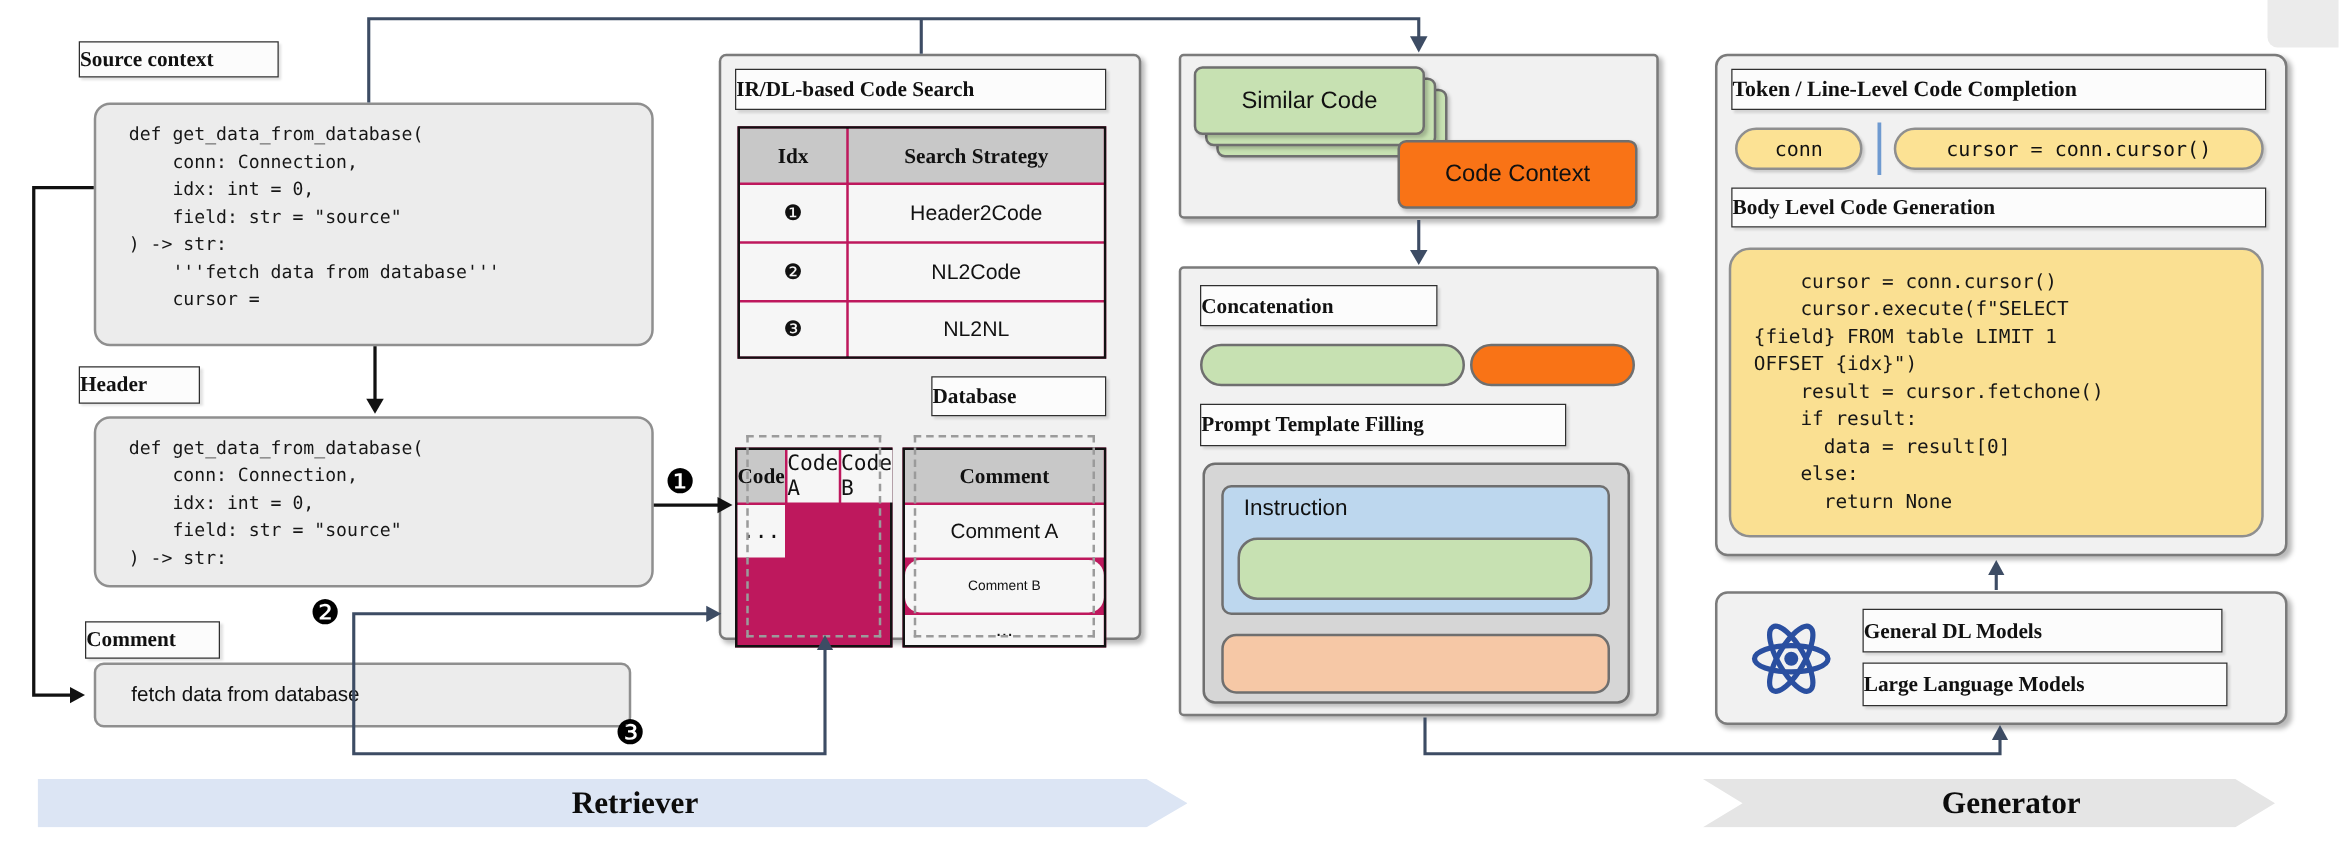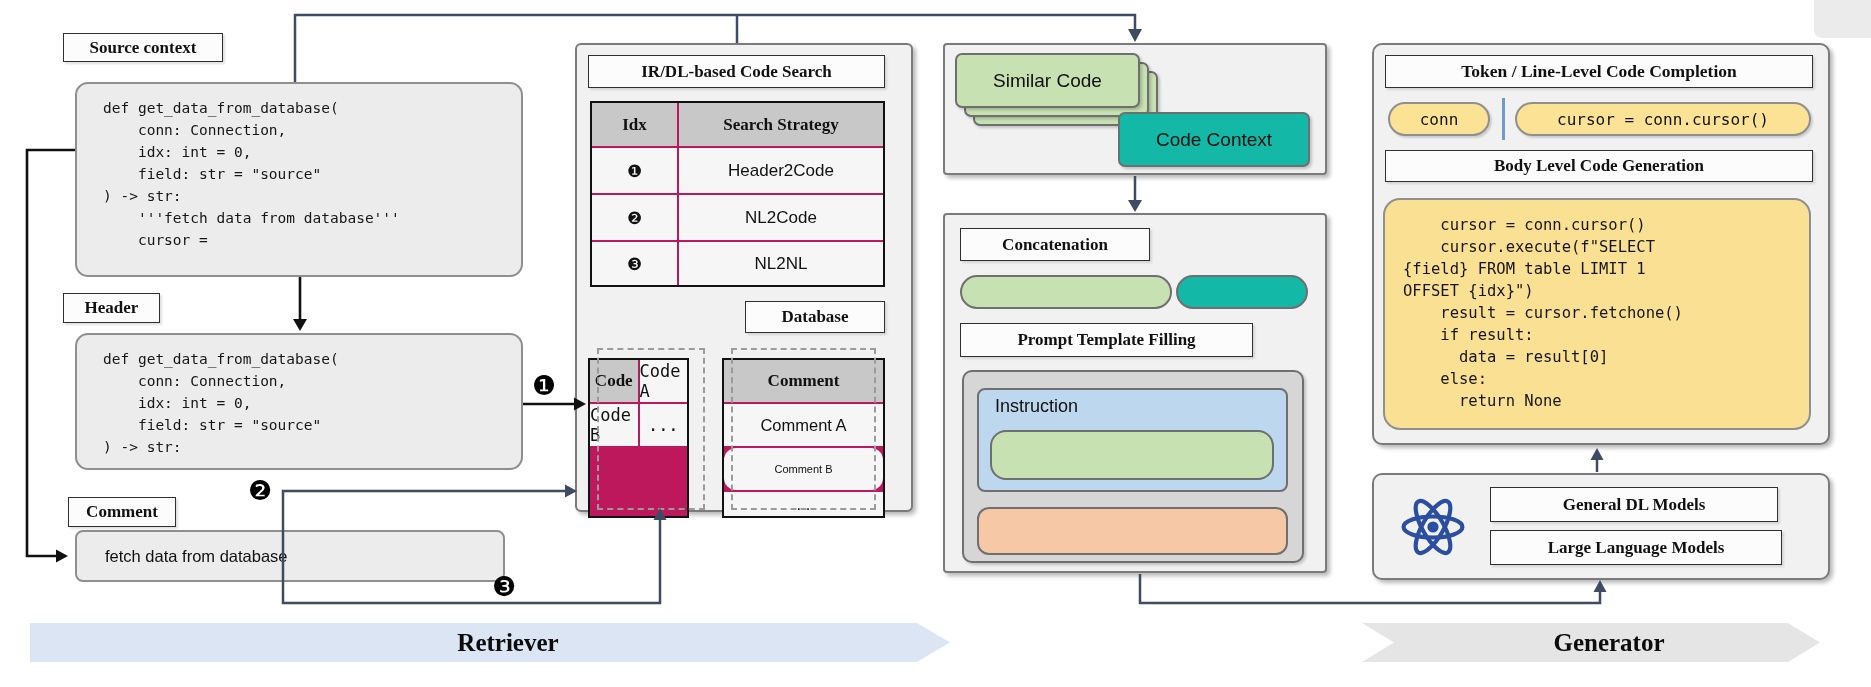--- a/index.html
+++ b/index.html
@@ -2,32 +2,32 @@
 <html><head>
 <meta charset="utf-8">
 <style>
   html,body{margin:0;padding:0;background:#ffffff;}
   #canvas{position:relative;width:1871px;height:687px;background:#ffffff;overflow:hidden;
           font-family:"Liberation Sans",sans-serif;color:#111;}
   .abs{position:absolute;box-sizing:border-box;}
   
   .labelbox{background:#fcfcfc;border:1.4px solid #2f2f2f;box-shadow:2px 2px 2px rgba(0,0,0,0.12);
             font-family:"Liberation Serif",serif;font-weight:bold;display:flex;align-items:center;
-            justify-content:center;font-size:17px;white-space:nowrap;}
+            justify-content:flex-start;font-size:17px;white-space:nowrap;}
   
   .panel{background:#f1f1f1;border:2px solid #7b7b7b;border-radius:8px;
          box-shadow:3px 3px 4px rgba(0,0,0,0.28);}
   
   .codebox{background:#ececec;border:2px solid #8f8f8f;border-radius:13px;
            font-family:"DejaVu Sans Mono",monospace;font-size:14.5px;line-height:22px;
            white-space:pre;padding:13px 8px 8px 26px;color:#161616;}
   .card{border:2px solid #6f6f6f;border-radius:7px;display:flex;align-items:center;
         justify-content:center;font-size:19px;box-shadow:2px 2px 3px rgba(0,0,0,0.2);}
   .green{background:#c7e1b2;}
-  .orange{background:#14b8a6;}
+  .orange{background:#f97316;}
   .pill{border:2px solid #6f6f6f;border-radius:17px;}
   .ypill{background:#fce294;border:2px solid #8f8f8f;border-radius:17px;
          font-family:"DejaVu Sans Mono",monospace;font-size:16px;display:flex;
          align-items:center;justify-content:center;box-shadow:2px 2px 2px rgba(0,0,0,0.15);}
   
   .tbl{display:grid;border:2.4px solid #111;background:#be185d;gap:2px;}
   .tbl .cell{background:#f6f6f6;display:flex;align-items:center;justify-content:center;
              font-size:17px;}
   .tbl .head{background:#c8c8c8;font-family:"Liberation Serif",serif;font-weight:bold;}
   .mono{font-family:"DejaVu Sans Mono",monospace;font-size:16px;}
@@ -96,21 +96,21 @@
     <div class="cell idxglyph">❷</div>
     <div class="cell">NL2Code</div>
     <div class="cell idxglyph">❸</div>
     <div class="cell">NL2NL</div>
   </div>
 
   <div class="abs labelbox z20" style="left:745px;top:301px;width:140px;height:32px;">
     <span>Database</span>
   </div>
 
-  <div class="abs tbl z20" style="left:588px;top:358px;width:101px;grid-template-columns:1fr 1fr;grid-template-rows:42px 42px 42px 24px;">
+  <div class="abs tbl z20" style="left:588px;top:358px;width:126px;grid-template-columns:1fr 1fr 1fr;grid-template-rows:42px 42px 42px 24px;">
     <div class="cell head">Code</div>
     <div class="cell mono">Code A</div>
     <div class="cell mono">Code B</div>
     <div class="cell mono">...</div>
   </div>
 
   <div class="abs tbl z20" style="left:722px;top:358px;width:163px;grid-template-columns:1fr;grid-template-rows:42px 42px 42px 24px;">
     <div class="cell head">Comment</div>
     <div class="cell" style="font-size:16.5px;">Comment A</div>
     <div class="cell" style="font-size:11px;border-radius:12px;">Comment B</div>

